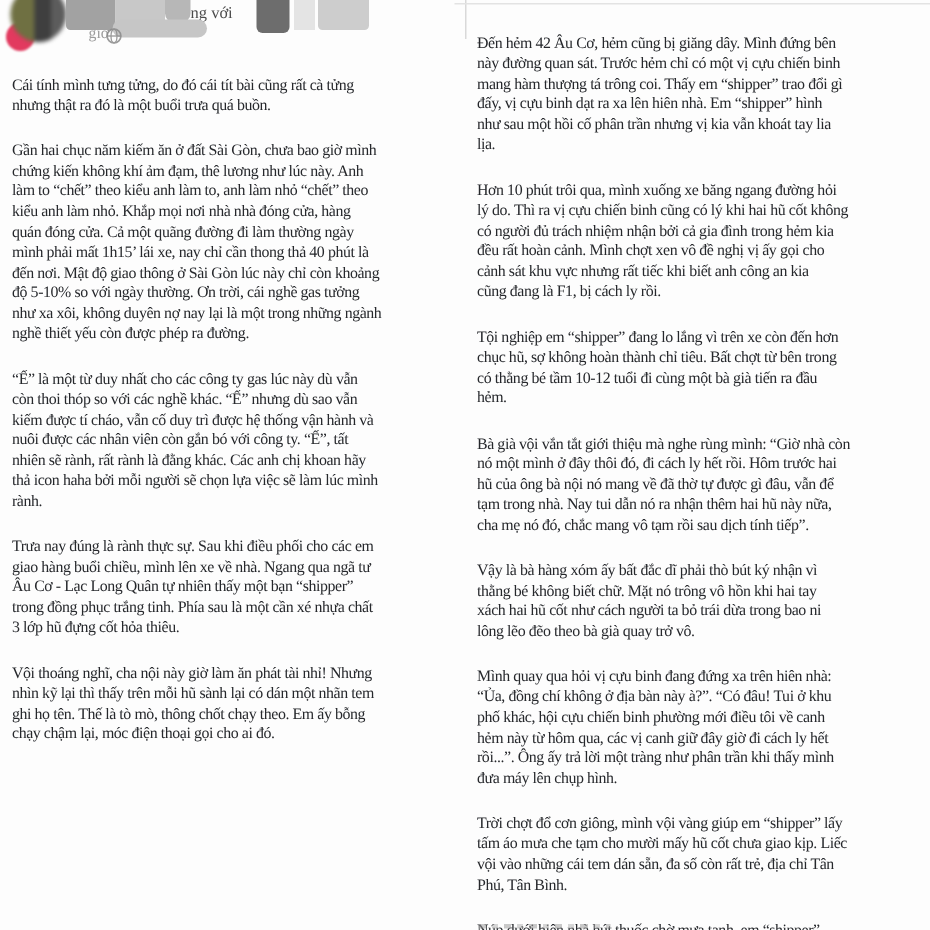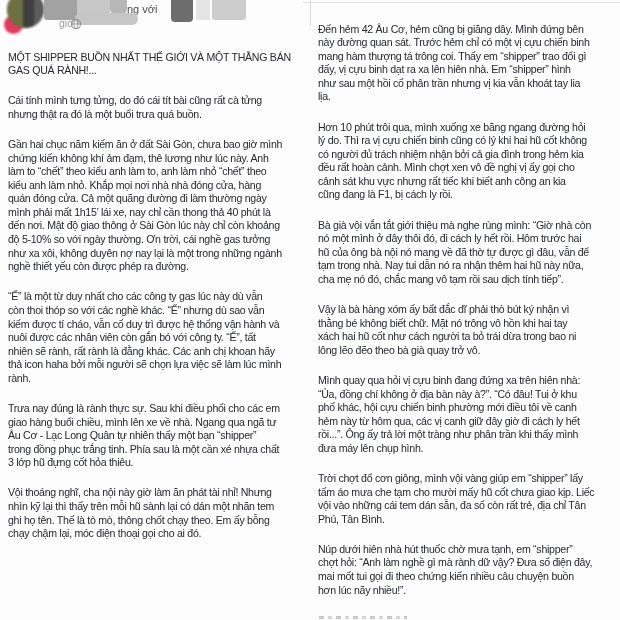--- a/index.html
+++ b/index.html
@@ -1,17 +1,17 @@
 <!DOCTYPE html>
 <html><head>
 <meta charset="utf-8">
 <style>
   html,body{margin:0;padding:0;background:#fff;}
   #canvas{position:relative;width:620px;height:620px;background:#fdfdfd;overflow:hidden;
-          font-family:Liberation Sans, sans-serif;}
+          font-family:Liberation Serif, serif;}
   
   .hdr-el{position:absolute;}
   #avatar-accent{left:4px;top:15px;width:19px;height:19px;border-radius:50%;
     background:#e23a5f;filter:blur(0.8px);z-index:1;}
   #avatar{left:7px;top:-9px;width:37px;height:37px;border-radius:50%;overflow:hidden;
     filter:blur(1.3px);z-index:2;background:#4a4a4a;}
   #avatar .av-a{position:absolute;left:0;top:0;width:42%;height:100%;background:#6f7042;}
   #avatar .av-b{position:absolute;left:42%;top:0;width:30%;height:100%;background:#3f3f3f;}
   #avatar .av-c{position:absolute;left:72%;top:0;width:28%;height:100%;background:#5c5c5c;}
   .redact{position:absolute;z-index:3;}
@@ -61,22 +61,20 @@
     <circle cx="6" cy="6" r="4.6" fill="none" stroke="#8a8a8a" stroke-width="1.1"></circle>
     <ellipse cx="6" cy="6" rx="2" ry="4.6" fill="none" stroke="#8a8a8a" stroke-width="0.9"></ellipse>
     <line x1="1.4" y1="6" x2="10.6" y2="6" stroke="#8a8a8a" stroke-width="0.9"></line>
   </svg>
   <div id="pill" class="redact"></div>
 
   <div id="vline"></div>
   <div id="hline"></div>
 
   <div id="left-col" class="col">
-    <p>MỘT SHIPPER BUỒN NHẤT THẾ GIỚI VÀ MỘT THẰNG BÁN
-GAS QUÁ RÀNH!...</p>
     <p>Cái tính mình tưng tửng, do đó cái tít bài cũng rất cà tửng
 nhưng thật ra đó là một buổi trưa quá buồn.</p>
     <p>Gần hai chục năm kiếm ăn ở đất Sài Gòn, chưa bao giờ mình
 chứng kiến không khí ảm đạm, thê lương như lúc này. Anh
 làm to “chết” theo kiểu anh làm to, anh làm nhỏ “chết” theo
 kiểu anh làm nhỏ. Khắp mọi nơi nhà nhà đóng cửa, hàng
 quán đóng cửa. Cả một quãng đường đi làm thường ngày
 mình phải mất 1h15’ lái xe, nay chỉ cần thong thả 40 phút là
 đến nơi. Mật độ giao thông ở Sài Gòn lúc này chỉ còn khoảng
 độ 5-10% so với ngày thường. Ơn trời, cái nghề gas tưởng
@@ -107,20 +105,24 @@
 mang hàm thượng tá trông coi. Thấy em “shipper” trao đổi gì
 đấy, vị cựu binh dạt ra xa lên hiên nhà. Em “shipper” hình
 như sau một hồi cố phân trần nhưng vị kia vẫn khoát tay lia
 lịa.</p>
     <p>Hơn 10 phút trôi qua, mình xuống xe băng ngang đường hỏi
 lý do. Thì ra vị cựu chiến binh cũng có lý khi hai hũ cốt không
 có người đủ trách nhiệm nhận bởi cả gia đình trong hẻm kia
 đều rất hoàn cảnh. Mình chợt xen vô đề nghị vị ấy gọi cho
 cảnh sát khu vực nhưng rất tiếc khi biết anh công an kia
 cũng đang là F1, bị cách ly rồi.</p>
+    <p>Tội nghiệp em “shipper” đang lo lắng vì trên xe còn đến hơn
+chục hũ, sợ không hoàn thành chỉ tiêu. Bất chợt từ bên trong
+có thằng bé tầm 10-12 tuổi đi cùng một bà già tiến ra đầu
+hẻm.</p>
     <p>Bà già vội vắn tắt giới thiệu mà nghe rùng mình: “Giờ nhà còn
 nó một mình ở đây thôi đó, đi cách ly hết rồi. Hôm trước hai
 hũ của ông bà nội nó mang về đã thờ tự được gì đâu, vẫn để
 tạm trong nhà. Nay tui dẫn nó ra nhận thêm hai hũ này nữa,
 cha mẹ nó đó, chắc mang vô tạm rồi sau dịch tính tiếp”.</p>
     <p>Vậy là bà hàng xóm ấy bất đắc dĩ phải thò bút ký nhận vì
 thằng bé không biết chữ. Mặt nó trông vô hồn khi hai tay
 xách hai hũ cốt như cách người ta bỏ trái dừa trong bao ni
 lông lẽo đẽo theo bà già quay trở vô.</p>
     <p>Mình quay qua hỏi vị cựu binh đang đứng xa trên hiên nhà:

